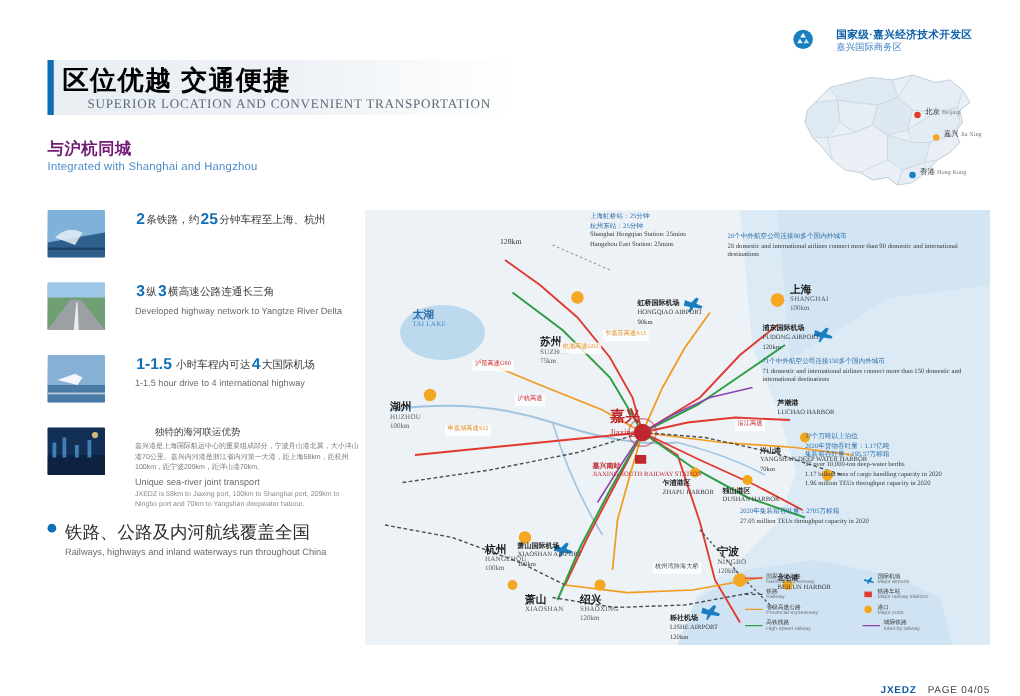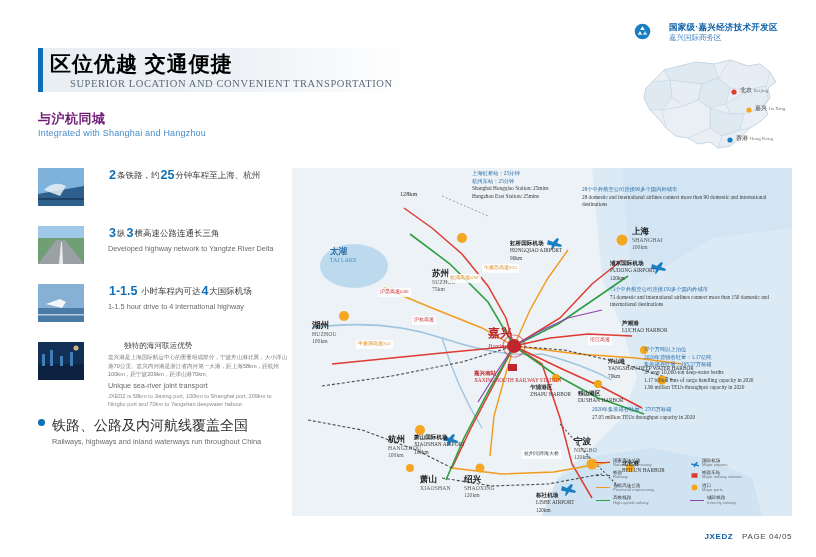--- a/index.html
+++ b/index.html
@@ -226,21 +226,21 @@
   .legend-item { display: flex; align-items: center; gap: 3px; width: 88px; }
   .legend-swatch { width: 14px; height: 0; border-top-width: 1.6px; border-top-style: solid; flex: 0 0 14px; }
   .legend-icon { width: 9px; height: 9px; flex: 0 0 9px; }
   .legend-tx { line-height: 1.15; }
   .legend-tx .c { display: block; font-size: 4.6px; color: #333; }
   .legend-tx .e { display: block; font-size: 4.2px; color: #777; }
 
   
   .footer {
     position: absolute;
-    right: 24px; bottom: 16px;
+    right: 24px; bottom: 1px;
     font-size: 8px;
     color: #444;
     letter-spacing: .6px;
   }
   .footer .jx { font-weight: bold; color: #0f5ea2; margin-right: 6px; }
 </style>
 </head>
 <body>
 
 <div id="page">

